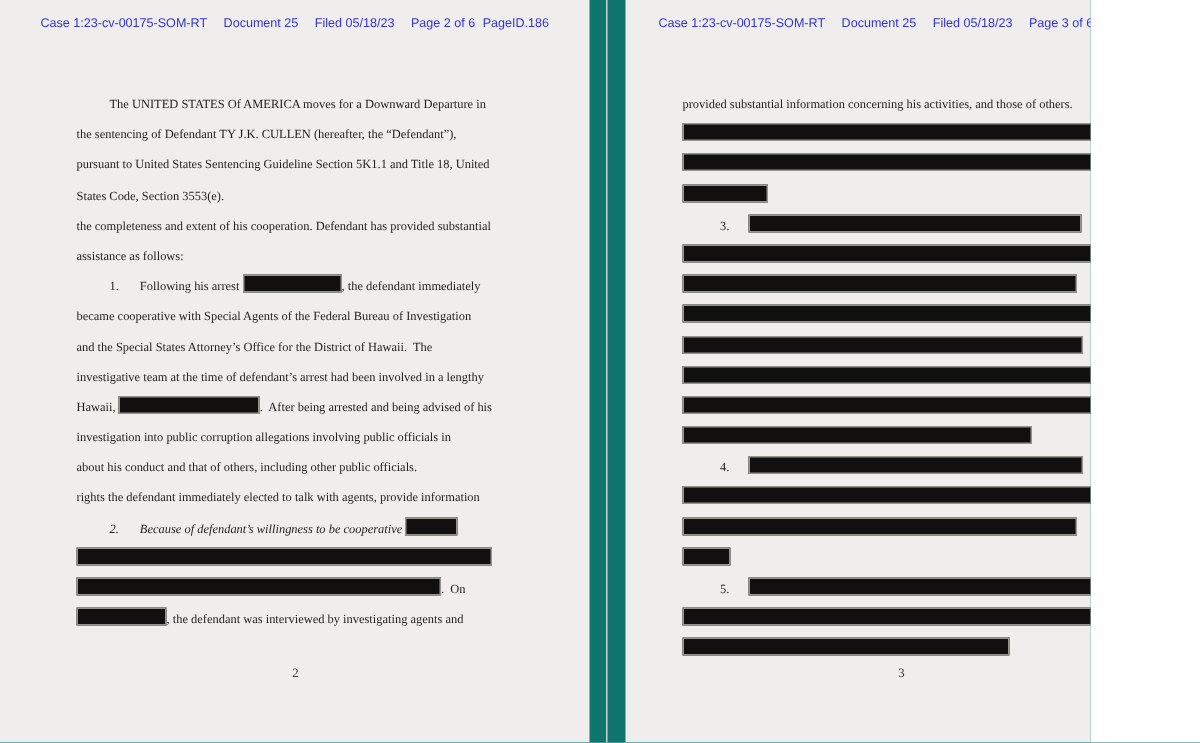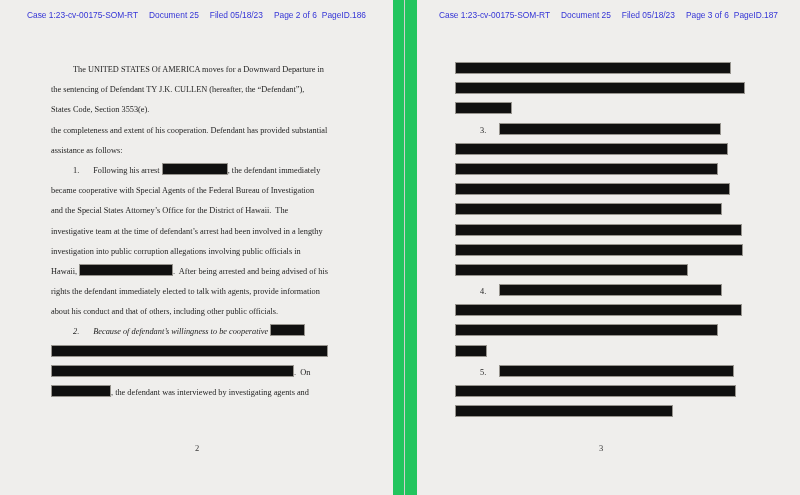--- a/index.html
+++ b/index.html
@@ -1,18 +1,18 @@
 <!DOCTYPE html>
 <html><head>
 <meta charset="utf-8">
 <style>
   * { margin: 0; padding: 0; box-sizing: border-box; }
   html, body { width: 800px; height: 495px; }
   body { background: #ffffff; font-family: "Liberation Serif", "DejaVu Serif", serif; }
-  .viewer { position: relative; width: 800px; height: 495px; background: #22c55e; overflow: hidden; }
+  .viewer { position: relative; width: 727px; height: 495px; background: #0f766e; overflow: hidden; }
   .page { position: absolute; top: 0; height: 495px; background: #efeeec; overflow: hidden; }
   .page.left  { left: 0;     width: 393px; }
   .page.right { left: 417px; width: 383px; }
   .divider { position: absolute; left: 404px; top: 0; width: 1px; height: 495px; background: #cfcfcd; }
   .page-header {
     position: absolute; top: 10px; left: 0; width: 100%;
     display: flex; justify-content: center; gap: 11px;
     font-family: "Liberation Sans", "DejaVu Sans", sans-serif;
     font-size: 8.4px; color: #3434d6; white-space: pre;
   }
@@ -45,50 +45,52 @@
     <div class="page-header">
       <span>Case 1:23-cv-00175-SOM-RT</span>
       <span>Document 25</span>
       <span>Filed 05/18/23</span>
       <span>Page 2 of 6</span>
       <span>PageID.186</span>
     </div>
     <div class="page-body">
         <div class="line" style="padding-left: 22px;"><span>The UNITED STATES Of AMERICA moves for a Downward Departure in</span></div>
         <div class="line"><span>the sentencing of Defendant TY J.K. CULLEN (hereafter, the “Defendant”),</span></div>
+        <div class="line"><span>pursuant to United States Sentencing Guideline Section 5K1.1 and Title 18, United</span></div>
         <div class="line"><span>States Code, Section 3553(e).</span></div>
         <div class="line"><span>the completeness and extent of his cooperation. Defendant has provided substantial</span></div>
         <div class="line"><span>assistance as follows:</span></div>
         <div class="line" style="padding-left: 22px;"><span>1.</span><span class="spacer" style="width: 14px;"></span><span>Following his arrest </span><span class="redact" style="width: 66px;"></span><span>, the defendant immediately</span></div>
         <div class="line"><span>became cooperative with Special Agents of the Federal Bureau of Investigation</span></div>
         <div class="line"><span>and the Special States Attorney’s Office for the District of Hawaii.  The</span></div>
         <div class="line"><span>investigative team at the time of defendant’s arrest had been involved in a lengthy</span></div>
+        <div class="line"><span>Hawaii, </span><span class="redact" style="width: 94px;"></span><span>.  After being arrested and being advised of his</span></div>
         <div class="line"><span>investigation into public corruption allegations involving public officials in</span></div>
-        <div class="line"><span>Hawaii, </span><span class="redact" style="width: 94px;"></span><span>.  After being arrested and being advised of his</span></div>
+        <div class="line"><span>about his conduct and that of others, including other public officials.</span></div>
         <div class="line"><span>rights the defendant immediately elected to talk with agents, provide information</span></div>
-        <div class="line"><span>about his conduct and that of others, including other public officials.</span></div>
         <div class="line" style="padding-left: 22px; font-style: italic;"><span>2.</span><span class="spacer" style="width: 14px;"></span><span>Because of defendant’s willingness to be cooperative </span><span class="redact" style="width: 35px;"></span></div>
         <div class="line"><span class="redact" style="width: 277px;"></span></div>
         <div class="line"><span class="redact" style="width: 243px;"></span><span>.  On</span></div>
         <div class="line"><span class="redact" style="width: 60px;"></span><span>, the defendant was interviewed by investigating agents and</span></div>
       </div>
     <div class="page-number">2</div>
   </div>
 
   <div class="divider"></div>
 
   <div class="page right">
     <div class="page-header">
       <span>Case 1:23-cv-00175-SOM-RT</span>
       <span>Document 25</span>
       <span>Filed 05/18/23</span>
       <span>Page 3 of 6</span>
       <span>PageID.187</span>
     </div>
     <div class="page-body">
+        <div class="line"><span>provided substantial information concerning his activities, and those of others.</span></div>
         <div class="line"><span class="redact" style="width: 276px;"></span></div>
         <div class="line"><span class="redact" style="width: 290px;"></span></div>
         <div class="line"><span class="redact" style="width: 57px;"></span></div>
         <div class="line" style="padding-left: 25px;"><span>3.</span><span class="spacer" style="width: 13px;"></span><span class="redact" style="width: 222px;"></span></div>
         <div class="line"><span class="redact" style="width: 273px;"></span></div>
         <div class="line"><span class="redact" style="width: 263px;"></span></div>
         <div class="line"><span class="redact" style="width: 275px;"></span></div>
         <div class="line"><span class="redact" style="width: 267px;"></span></div>
         <div class="line"><span class="redact" style="width: 287px;"></span></div>
         <div class="line"><span class="redact" style="width: 288px;"></span></div>

